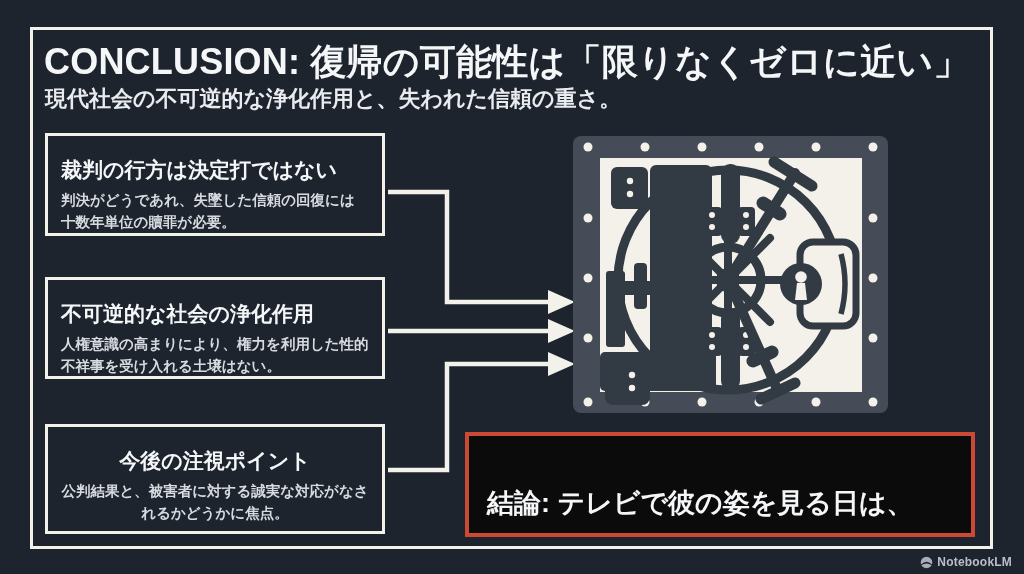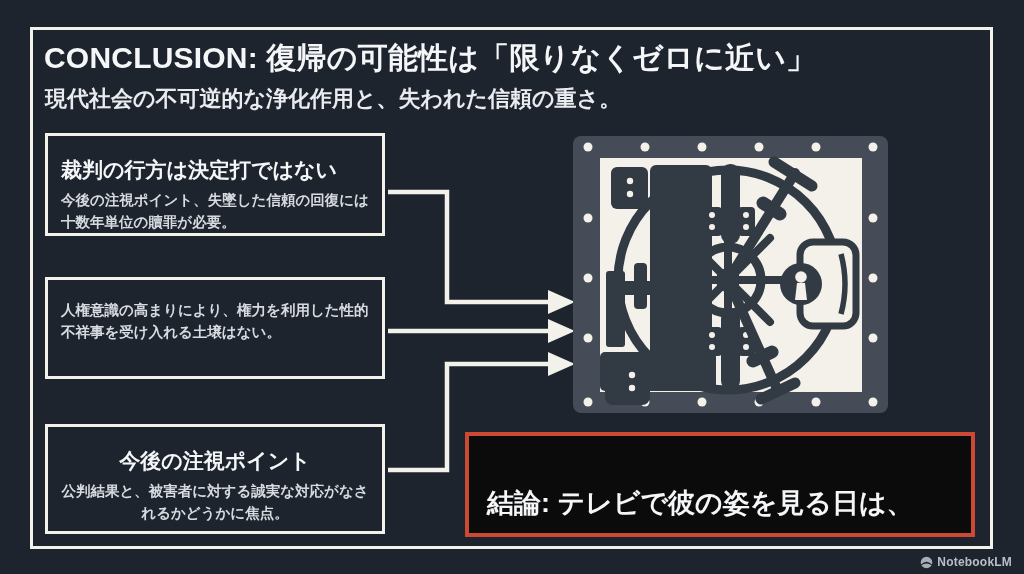--- a/index.html
+++ b/index.html
@@ -13,21 +13,21 @@
     --text-main:#f5f6f7;
     --text-dim:#d7dbe0;
     --watermark:#b9bfc7;
   }
   *{margin:0;padding:0;box-sizing:border-box;}
   html,body{width:1024px;height:574px;overflow:hidden;}
   body{font-family:"Liberation Sans","DejaVu Sans",sans-serif;background:var(--background);}
   #slide{position:relative;width:1024px;height:574px;background:var(--background);}
   .frame{position:absolute;left:30px;top:27px;width:963px;height:522px;border:3px solid var(--line);}
   .page-title{position:absolute;left:44px;top:38px;width:940px;color:var(--text-main);
-    font-size:30px;font-weight:800;letter-spacing:.2px;white-space:nowrap;}
+    font-size:36px;font-weight:800;letter-spacing:.2px;white-space:nowrap;}
   .page-subtitle{position:absolute;left:45px;top:84px;width:900px;color:#e9ebee;
     font-size:22px;font-weight:700;}
   .point-box{position:absolute;left:45px;width:340px;border:3px solid var(--line);
     padding:20px 13px;background:var(--background);}
   .pb1{top:133px;height:103px;}
   .pb2{top:277px;height:102px;}
   .pb3{top:424px;height:110px;text-align:center;}
   .point-title{color:var(--text-main);font-size:21px;font-weight:800;margin-bottom:6px;white-space:nowrap;}
   .point-body{color:var(--text-dim);font-size:14.5px;font-weight:600;line-height:1.5;}
   svg.diagram{position:absolute;left:0;top:0;width:1024px;height:574px;}
@@ -154,23 +154,24 @@
         <path class="vs" d="M841,254 Q849,284 841,314" stroke-width="5.5"></path>
         <circle class="vd" cx="801" cy="284" r="21"></circle>
         <circle class="vw" cx="801" cy="277" r="5.8"></circle>
         <polygon class="vw" points="797,283 805,283 807,300 795,300"></polygon>
       </g>
     </g>
   </svg>
 
   <div class="point-box pb1">
     <div class="point-title">裁判の行方は決定打ではない</div>
-    <div class="point-body">今後の注視ポイント、失墜した信頼の回復には十数年単位の贖罪が必要。</div>
+    <div class="point-body">判決がどうであれ、失墜した信頼の回復には十数年単位の贖罪が必要。</div>
   </div>
   <div class="point-box pb2">
+    <div class="point-title">不可逆的な社会の浄化作用</div>
     <div class="point-body">人権意識の高まりにより、権力を利用した性的不祥事を受け入れる土壌はない。</div>
   </div>
   <div class="point-box pb3">
     <div class="point-title">今後の注視ポイント</div>
     <div class="point-body">公判結果と、被害者に対する誠実な対応がなされるかどうかに焦点。</div>
   </div>
 
   <div class="conclusion-box">
     <span class="conclusion-line">結論: テレビで彼の姿を見る日は、</span>
   </div>

